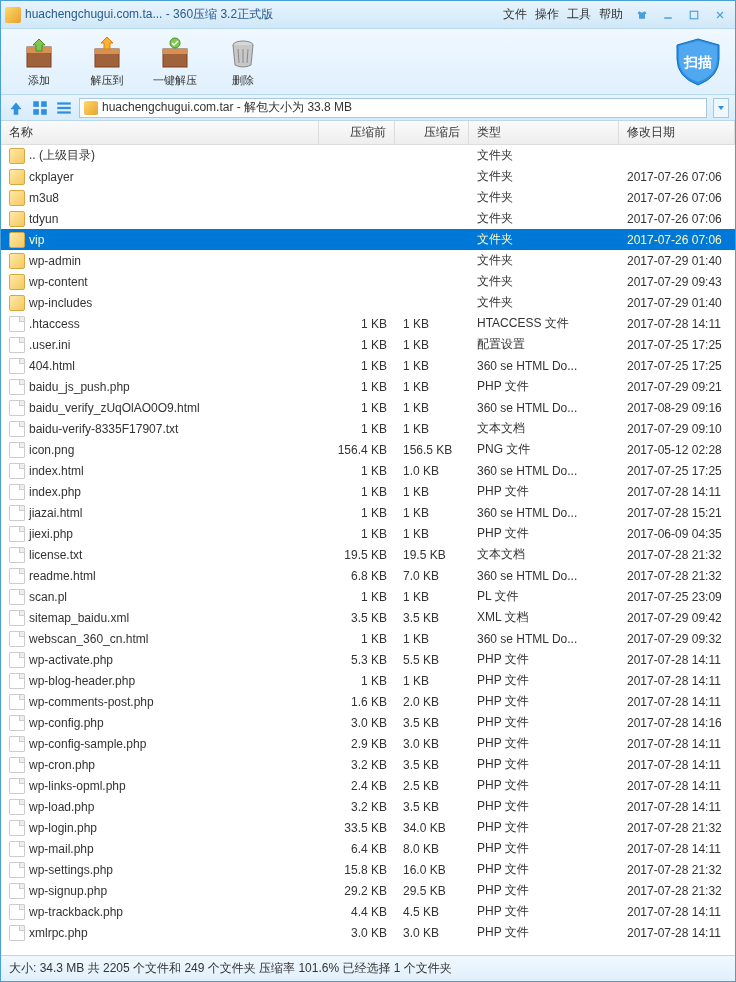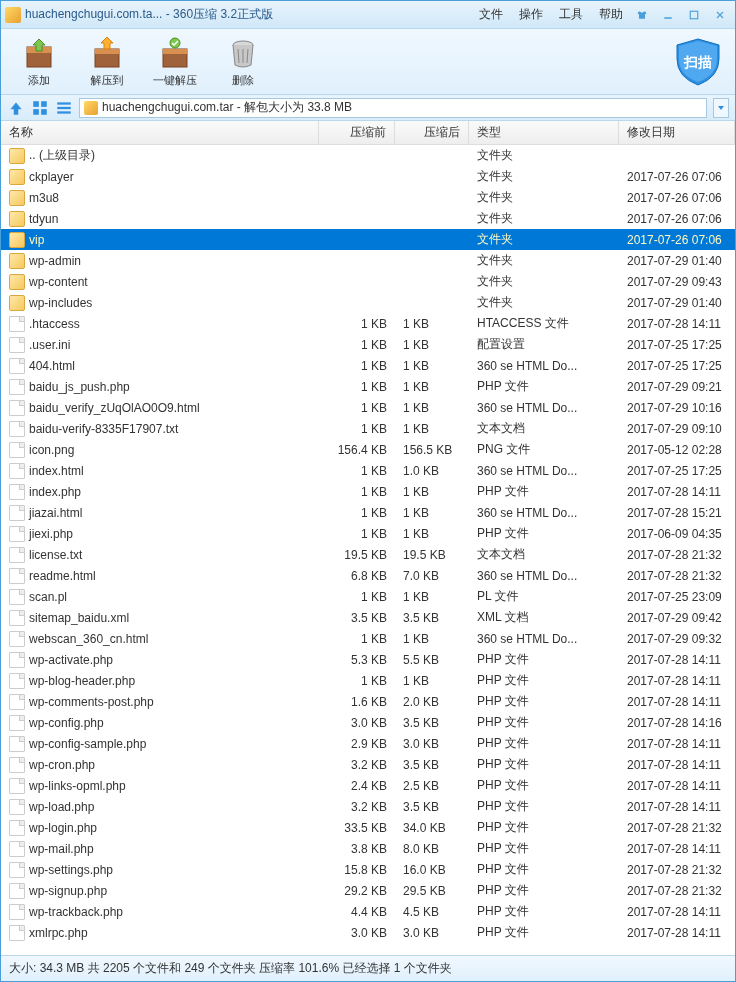--- a/index.html
+++ b/index.html
@@ -1,20 +1,20 @@
 <!DOCTYPE html>
 <html><head>
 <meta charset="utf-8">
 <style>
 * { box-sizing: border-box; margin: 0; padding: 0; }
 body { font-family: "Microsoft YaHei", "Segoe UI", Tahoma, sans-serif; font-size: 12px; color: #333; background: #fff; width: 736px; height: 982px; overflow: hidden; border: 1px solid #4a9fd8; }
 .titlebar { height: 28px; background: linear-gradient(to bottom, #e8f4fd, #d0e8f8); display: flex; align-items: center; padding: 0 4px; border-bottom: 1px solid #b8d8f0; }
 .titlebar-icon { width: 16px; height: 16px; margin-right: 4px; background: linear-gradient(135deg, #ffd966, #e8a030); border-radius: 2px; }
 .titlebar-title { flex: 0 0 auto; color: #2a5a8a; font-size: 12px; }
-.menubar { display: flex; margin-left: auto; margin-right: 8px; gap: 16px; color: #333; align-items: flex-end; }
+.menubar { display: flex; margin-left: auto; margin-right: 8px; gap: 8px; color: #333; align-items: flex-end; }
 .menubar span { cursor: default; }
 .win-controls { display: flex; gap: 4px; align-items: center; }
 .win-btn { width: 22px; height: 18px; display: flex; align-items: center; justify-content: center; cursor: pointer; border-radius: 2px; }
 .win-btn svg { width: 12px; height: 12px; }
 .toolbar { height: 66px; background: linear-gradient(to bottom, #f0f8ff, #e0f0fc); display: flex; align-items: center; padding: 4px 8px; border-bottom: 1px solid #b8d8f0; position: relative; }
 .tool-btn { display: flex; flex-direction: column; align-items: center; justify-content: center; width: 60px; height: 58px; margin-right: 8px; cursor: pointer; }
 .tool-icon { width: 36px; height: 36px; margin-bottom: 2px; }
 .tool-label { font-size: 11px; color: #333; }
 .scan-badge { position: absolute; right: 10px; top: 6px; width: 54px; height: 54px; }
 .navbar { height: 26px; background: linear-gradient(to bottom, #e8f4fd, #d8ecfa); display: flex; align-items: center; padding: 0 6px; border-bottom: 1px solid #b8d8f0; gap: 6px; }
@@ -281,21 +281,21 @@
       <div class="col-date">2017-07-29 09:21</div>
     </div>
     <div class="file-row">
       <div class="col-name">
         <div class="file-icon file-generic"></div>
         <span>baidu_verify_zUqOlAO0O9.html</span>
       </div>
       <div class="col-before">1 KB</div>
       <div class="col-after">1 KB</div>
       <div class="col-type">360 se HTML Do...</div>
-      <div class="col-date">2017-07-29 10:16</div>
+      <div class="col-date">2017-08-29 09:16</div>
     </div>
     <div class="file-row">
       <div class="col-name">
         <div class="file-icon file-generic"></div>
         <span>baidu-verify-8335F17907.txt</span>
       </div>
       <div class="col-before">1 KB</div>
       <div class="col-after">1 KB</div>
       <div class="col-type">文本文档</div>
       <div class="col-date">2017-07-29 09:10</div>
@@ -488,21 +488,21 @@
       <div class="col-before">33.5 KB</div>
       <div class="col-after">34.0 KB</div>
       <div class="col-type">PHP 文件</div>
       <div class="col-date">2017-07-28 21:32</div>
     </div>
     <div class="file-row">
       <div class="col-name">
         <div class="file-icon file-generic"></div>
         <span>wp-mail.php</span>
       </div>
-      <div class="col-before">3.8 KB</div>
+      <div class="col-before">6.4 KB</div>
       <div class="col-after">8.0 KB</div>
       <div class="col-type">PHP 文件</div>
       <div class="col-date">2017-07-28 14:11</div>
     </div>
     <div class="file-row">
       <div class="col-name">
         <div class="file-icon file-generic"></div>
         <span>wp-settings.php</span>
       </div>
       <div class="col-before">15.8 KB</div>

